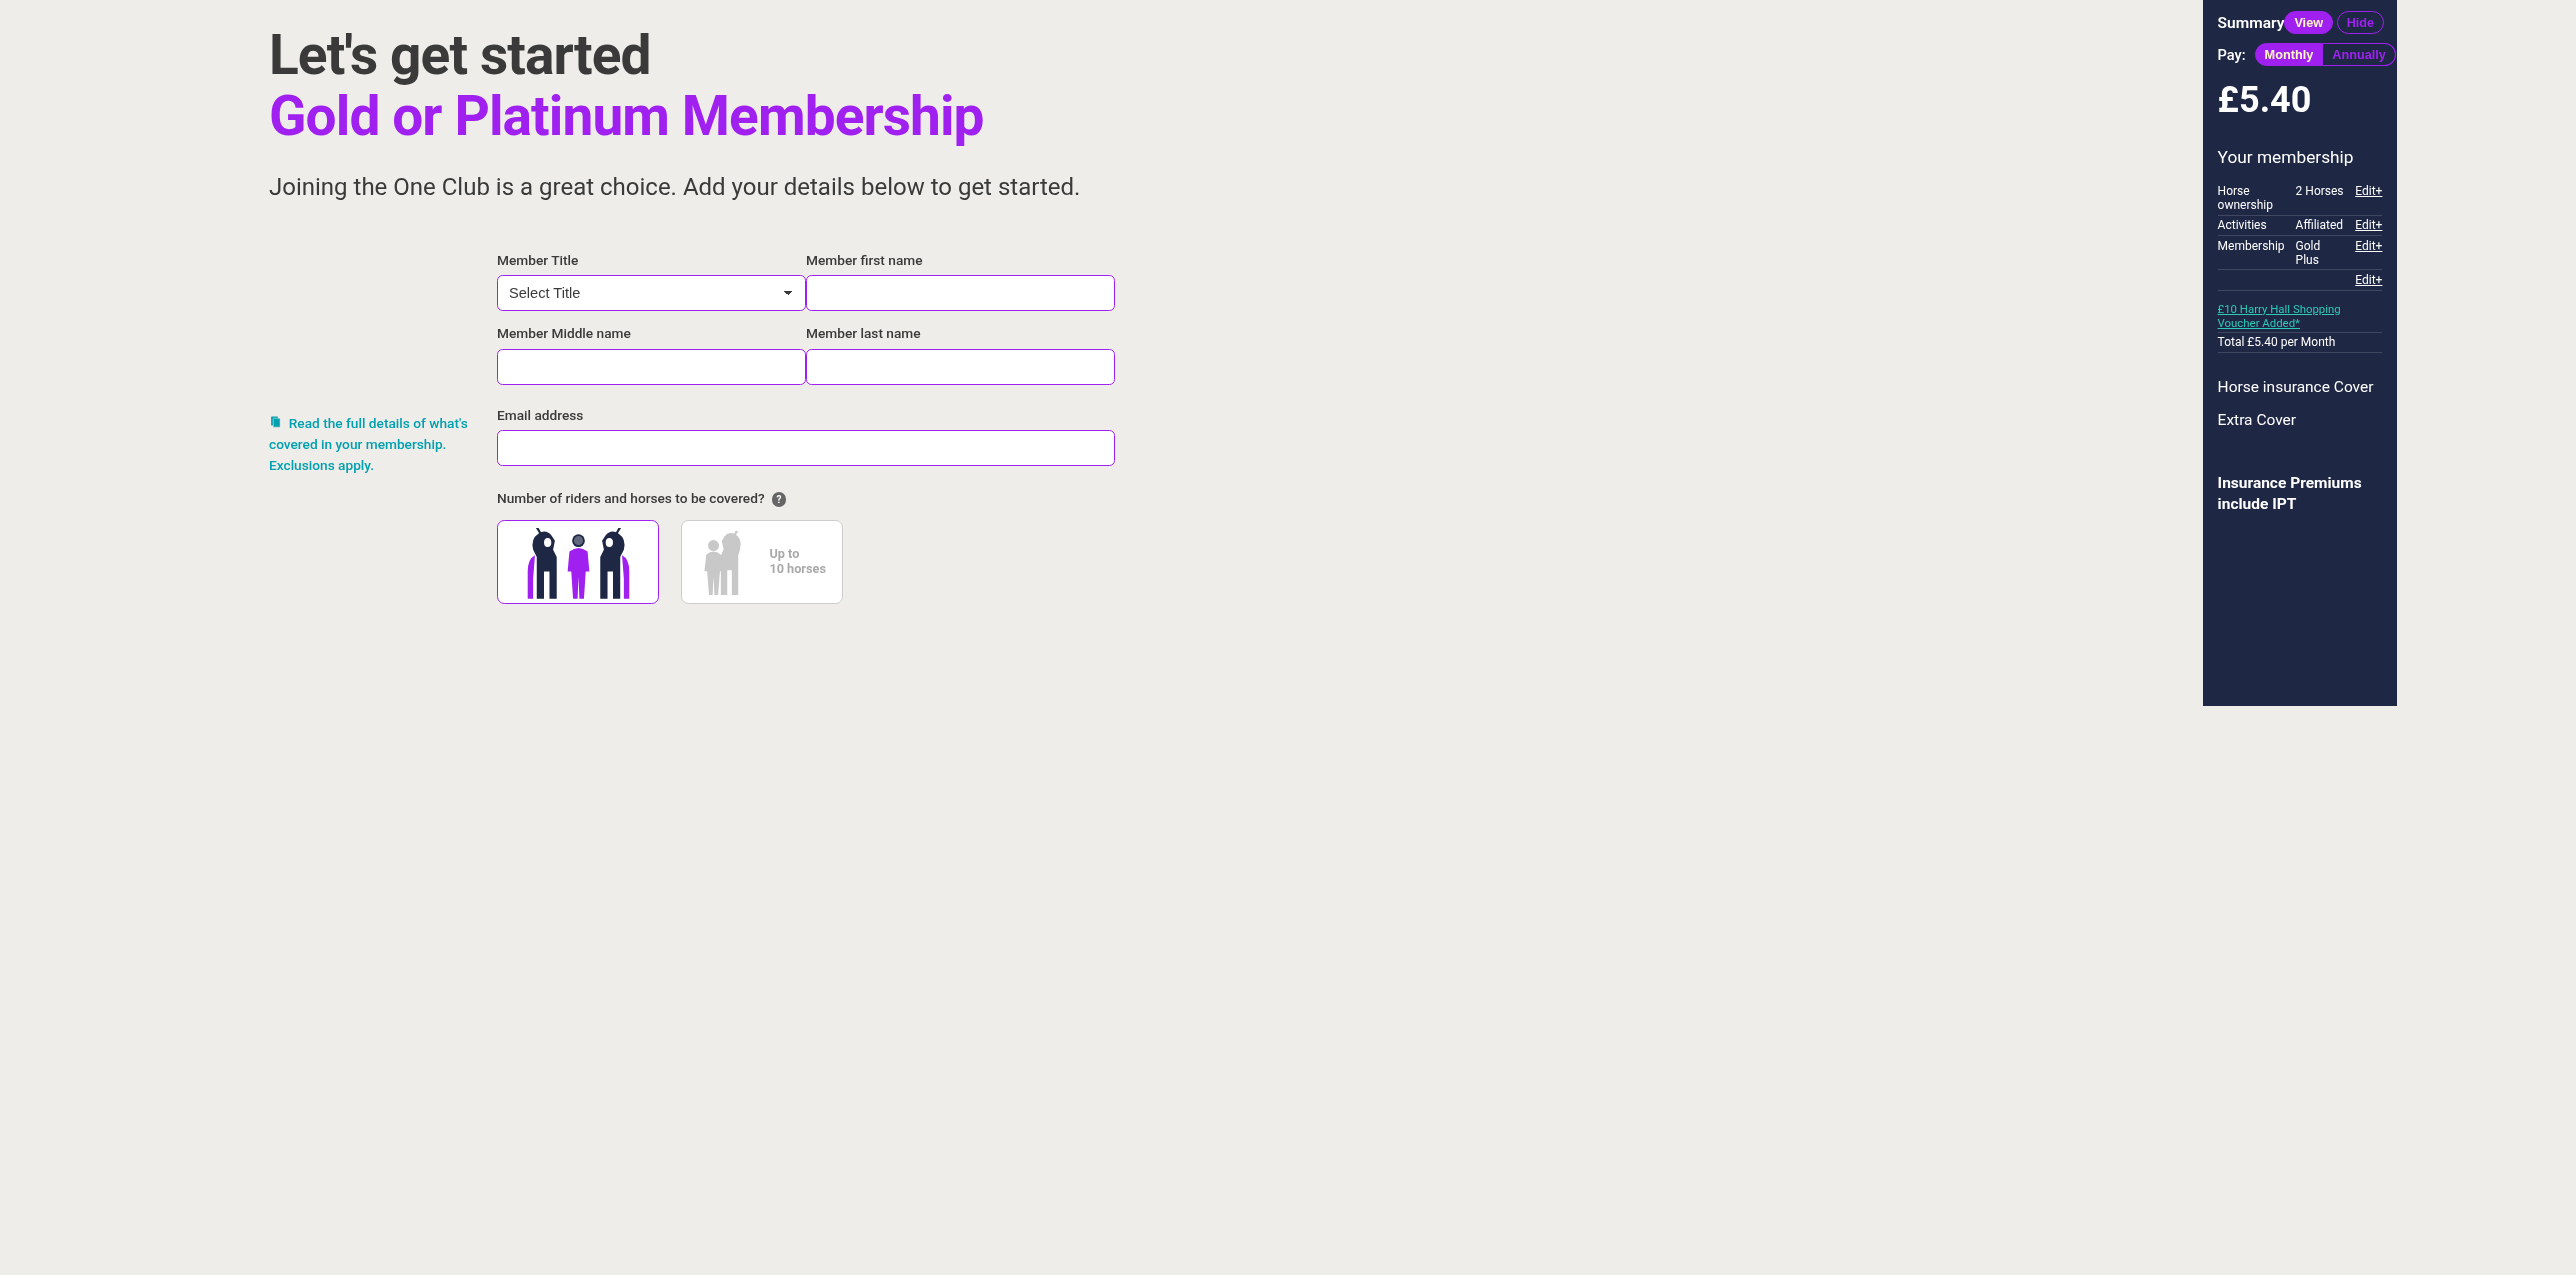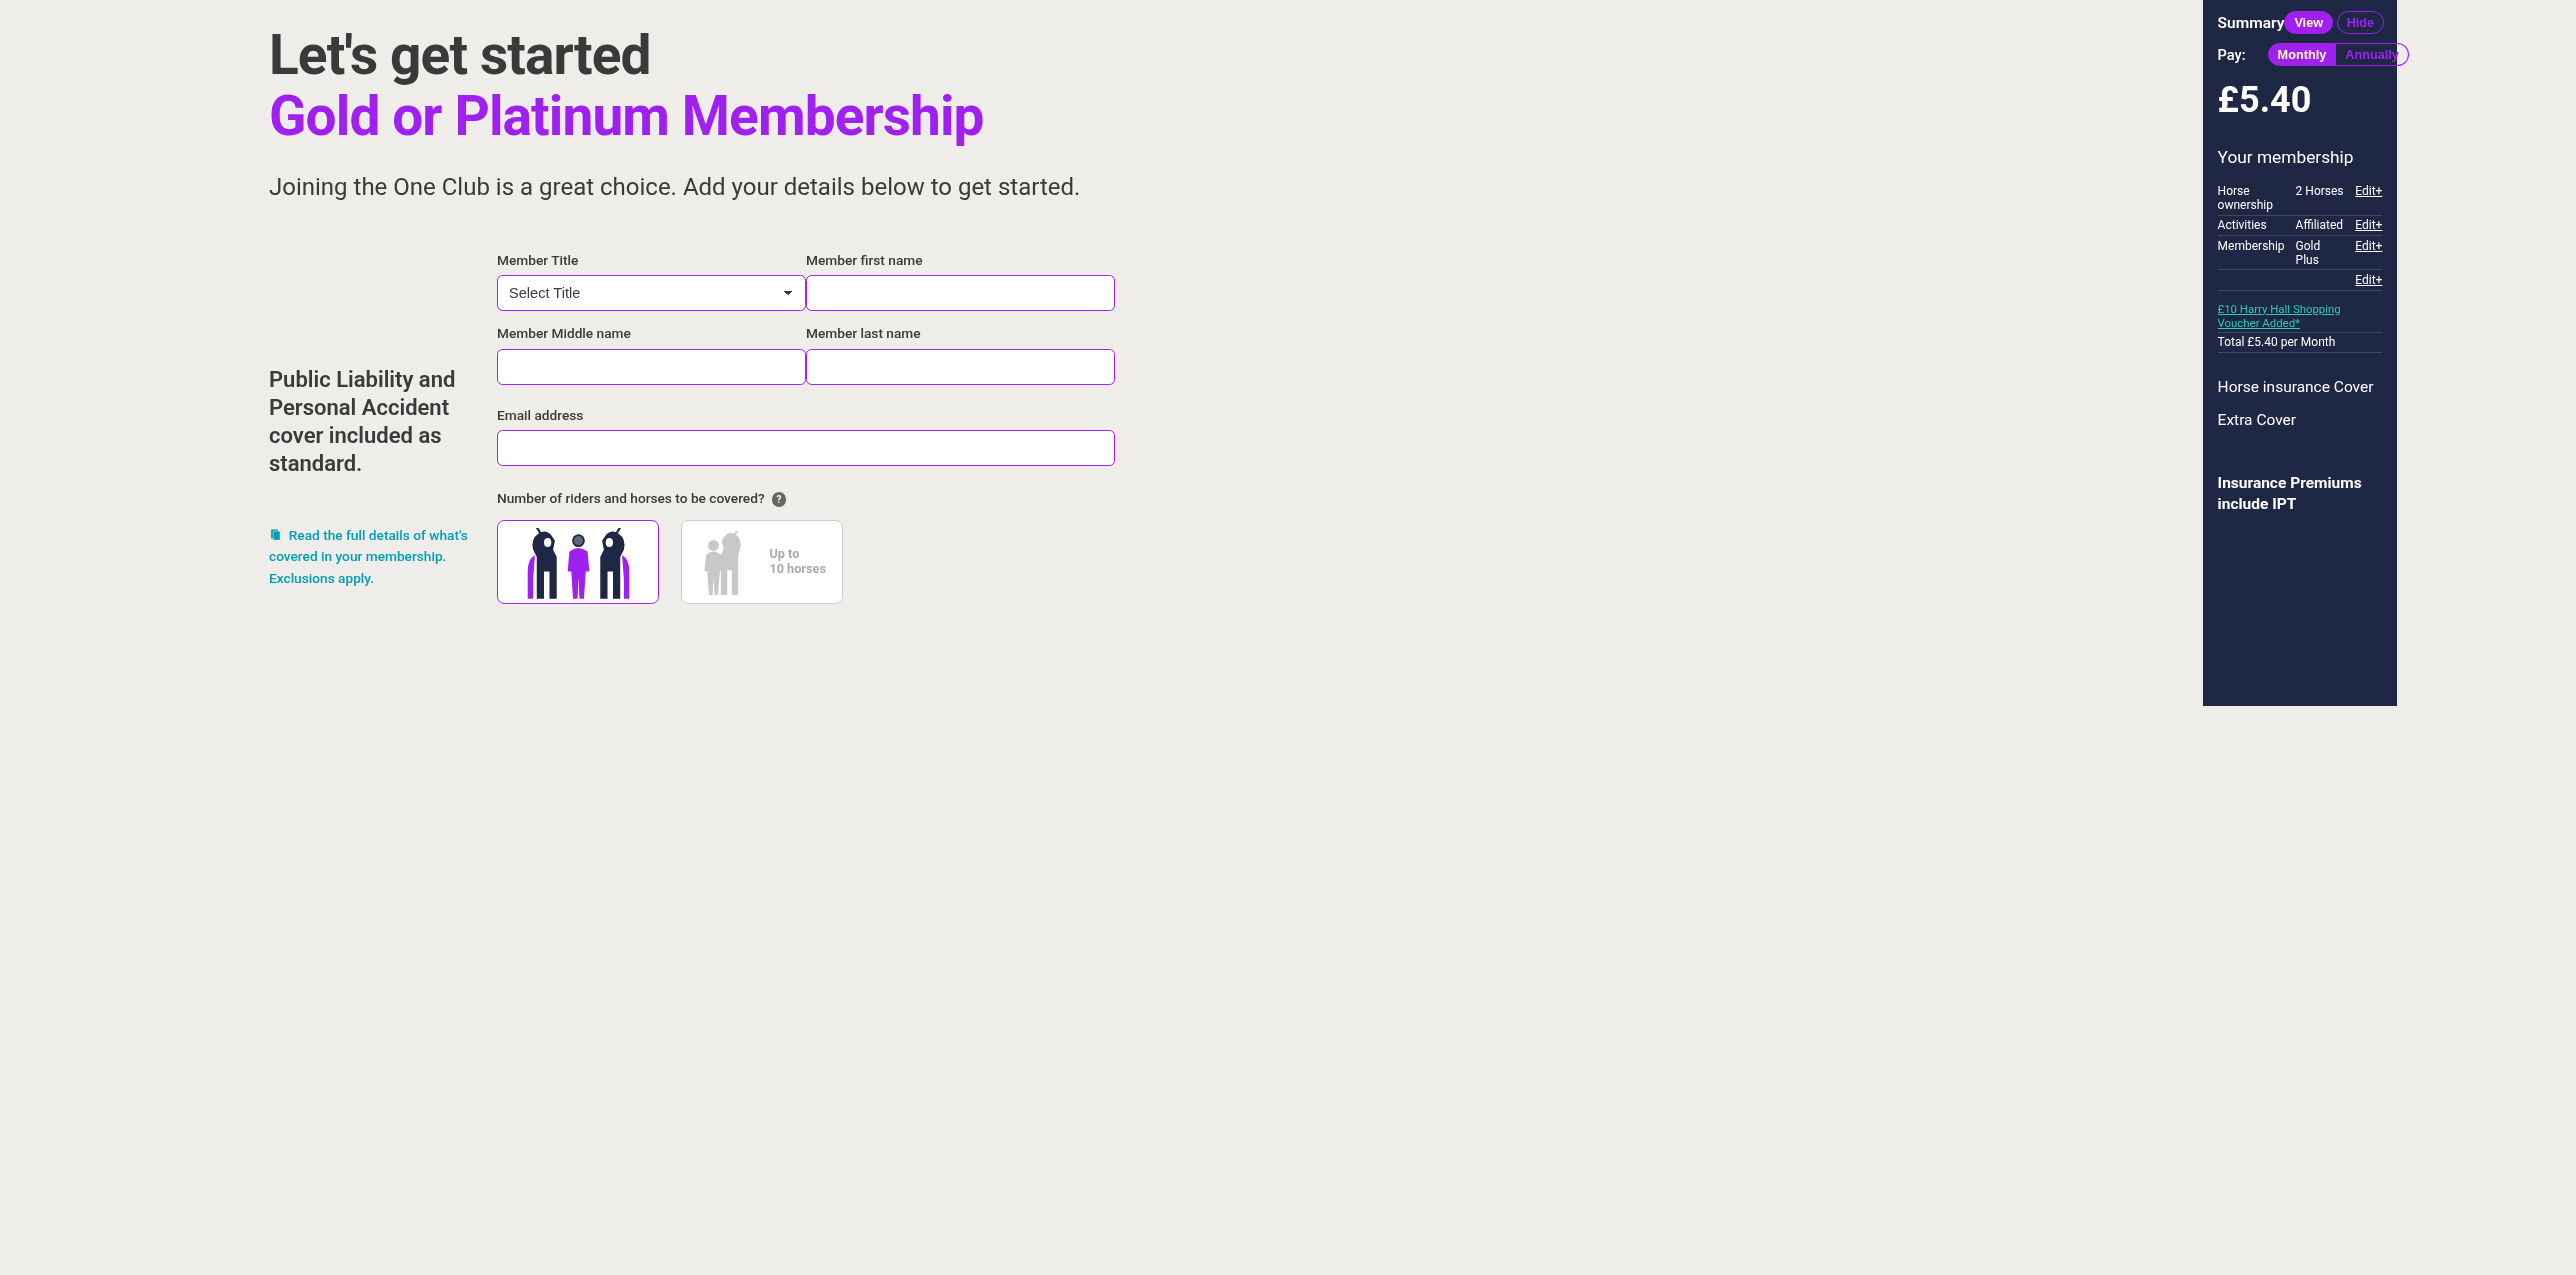--- a/index.html
+++ b/index.html
@@ -32,21 +32,21 @@
 .sidebar { width: 194px; background: #1e2744; color: #fff; padding: 11px 14.6px 36px 14.6px; position: absolute; right: 179px; top: 0; min-height: 706px; }
 .sb-top { display: flex; align-items: center; justify-content: space-between; margin-bottom: 9px; }
 .sb-title { font-size: 15.5px; font-weight: 600; }
 .seg { display: inline-flex; border-radius: 16.4px; overflow: visible; }
 .seg button { border: 0.9px solid #a020f0; background: transparent; color: #a020f0; font-size: 12.7px; font-weight: 600; padding: 3.6px 9px; cursor: pointer; }
 .seg button.active { background: #a020f0; color: #fef9c3; }
 .seg .left { border-radius: 16.4px 0 0 16.4px; }
 .seg .right { border-radius: 0 16.4px 16.4px 0; border-left: none; }
 .seg.standalone .left { border-radius: 16.4px; border-right: 0.9px solid #a020f0; }
 .seg.standalone .right { border-radius: 16.4px; margin-left: 3.6px; border-left: 0.9px solid #a020f0; }
-.sb-pay { display: flex; align-items: center; gap: 22px; margin-top: 5.5px; margin-bottom: 12.7px; }
+.sb-pay { display: flex; align-items: center; gap: 9px; margin-top: 5.5px; margin-bottom: 12.7px; }
 .sb-pay-label { font-size: 14.6px; font-weight: 500; }
 .price { font-size: 36px; font-weight: 700; margin: 7.3px 0 25.5px 0; }
 .sb-h { font-size: 17.3px; font-weight: 400; margin: 11px 0 14.6px 0; }
 .sb-h.sm { font-size: 15.5px; margin-top: 25.5px; }
 .sb-table { width: 100%; font-size: 12px; }
 .sb-row { display: flex; border-bottom: 0.9px solid rgba(255,255,255,0.15); padding: 2.7px 0; }
 .sb-c1 { width: 78px; }
 .sb-c2 { flex: 1; }
 .sb-c3 { width: 36px; text-align: right; text-decoration: underline; cursor: pointer; }
 .sb-voucher { font-size: 11.4px; color: #2fc9b7; text-decoration: underline; margin-top: 11px; display: block; border-bottom: 0.9px solid rgba(255,255,255,0.15); padding-bottom: 2.7px; }
@@ -57,21 +57,20 @@
 <body>
 
 <div class="page">
   <div class="main">
     <h1 class="h1">Let's get started</h1>
     <h1 class="h1-accent">Gold or Platinum Membership</h1>
     <p class="intro">Joining the One Club is a great choice. Add your details below to get started.</p>
 
     <div class="form-area">
       <div class="form-left">
-        <div class="form-info">Public Liability and Personal Accident cover included as standard.</div>
         <a class="form-link">
           <span class="icon">
             <svg width="12.7" height="12.7" viewBox="0 0 24 24" fill="#00a0b0">
                 <rect x="4" y="3" width="13" height="17" rx="1"></rect>
                 <rect x="8" y="6" width="13" height="17" rx="1" fill="#00a0b0" stroke="#eeede9" stroke-width="1"></rect>
               </svg>
           </span>
           <span>Read the full details of what's covered in your membership. Exclusions apply.</span>
         </a>
       </div>

